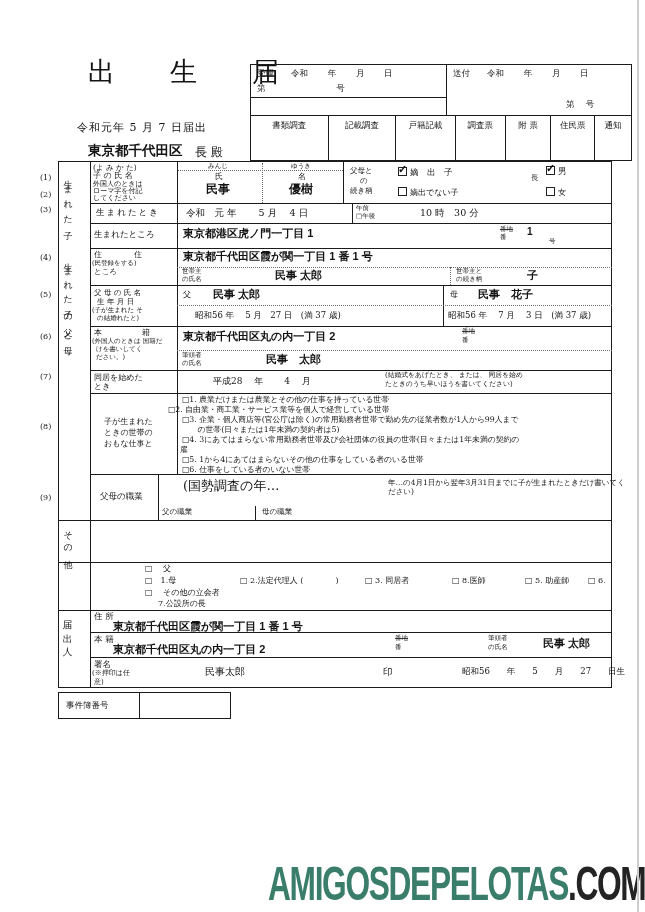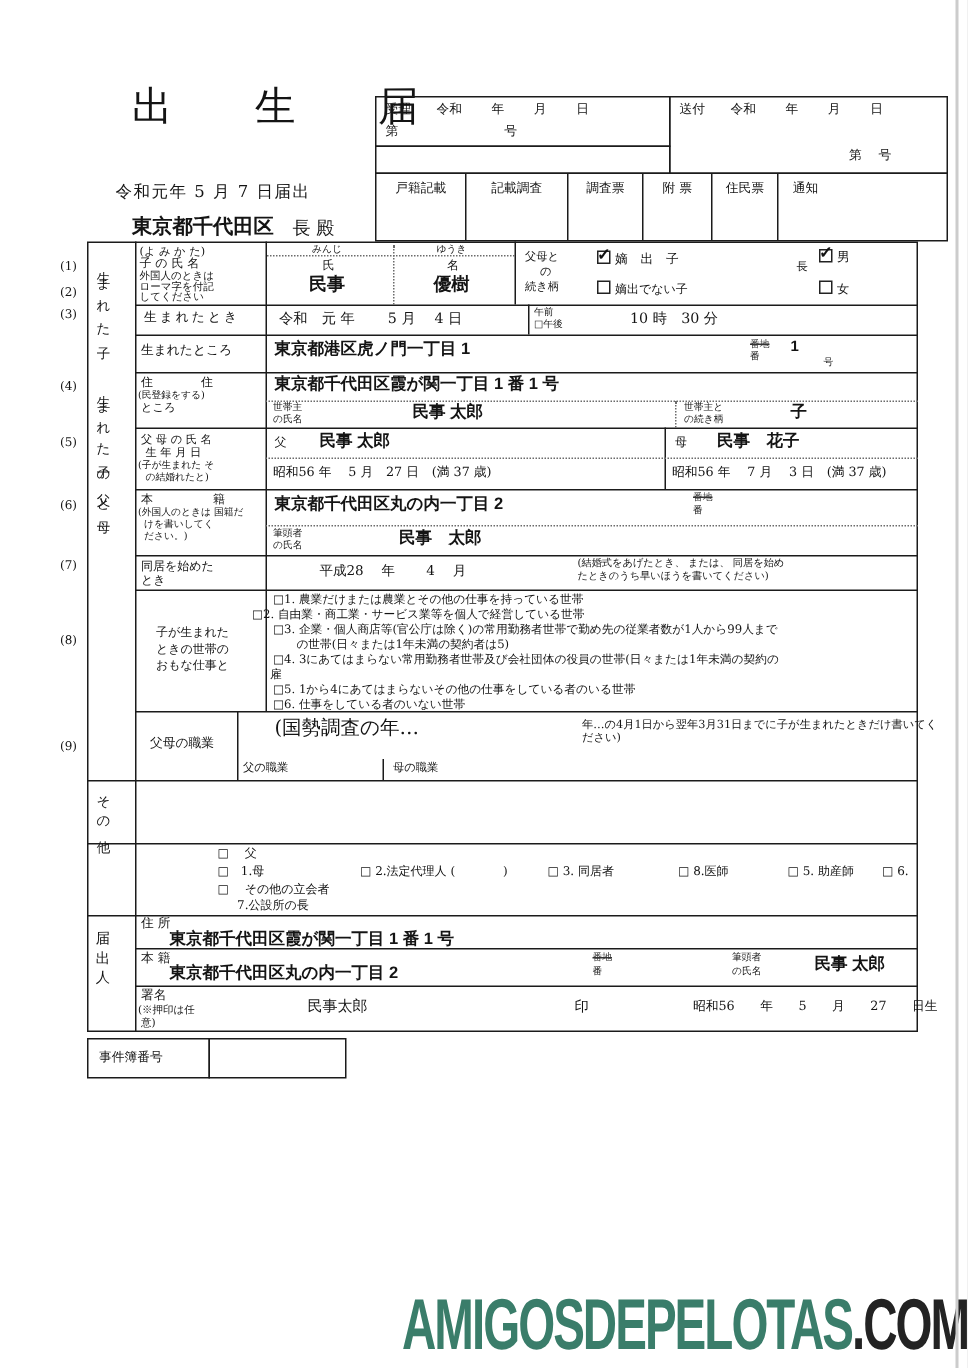--- a/index.html
+++ b/index.html
@@ -37,22 +37,23 @@
   <div class="t" style="left:195px;top:146px;font-size:12px">長 殿</div>
 
   <div class="bx" style="left:250px;top:64px;width:197px;height:34px"></div>
   <div class="bx" style="left:250px;top:97px;width:197px;height:19px"></div>
   <div class="bx" style="left:446px;top:64px;width:186px;height:52px"></div>
   <div class="t" style="left:257px;top:69px;font-size:8.5px">受理　　令和　　 年　　 月　　 日</div>
   <div class="t" style="left:257px;top:84px;font-size:8.5px">第　　　　　　　　 号</div>
   <div class="t" style="left:453px;top:69px;font-size:8.5px">送付　　令和　　 年　　 月　　 日</div>
   <div class="t" style="left:566px;top:100px;font-size:8.5px">第　 号</div>
   <div class="stampcells">
+    <div style="width:78px">書類調査</div>
+    <div style="width:68px">記載調査</div>
     <div style="width:60px">戸籍記載</div>
-    <div style="width:68px">記載調査</div>
     <div style="width:50px">調査票</div>
     <div style="width:46px">附 票</div>
     <div style="width:44px">住民票</div>
     <div style="width:36px">通知</div>
   </div>
 
   <div class="t" style="left:40px;top:174px;font-size:8px">(1)</div>
   <div class="t" style="left:40px;top:191px;font-size:8px">(2)</div>
   <div class="t" style="left:40px;top:206px;font-size:8px">(3)</div>
   <div class="t" style="left:40px;top:254px;font-size:8px">(4)</div>
@@ -144,21 +145,21 @@
   <div class="t" style="left:456px;top:268px;font-size:6.5px">世帯主と</div>
   <div class="t" style="left:456px;top:276px;font-size:6.5px">の続き柄</div>
   <div class="t bold" style="left:527px;top:270px;font-size:11px">子</div>
 
   <div class="t" style="left:94px;top:289px;font-size:7.5px">父 母 の 氏 名</div>
   <div class="t" style="left:97px;top:298px;font-size:7.5px">生 年 月 日</div>
   <div class="t" style="left:92px;top:307px;font-size:6.5px">(子が生まれた そ</div>
   <div class="t" style="left:97px;top:315px;font-size:6.5px">の結婚れたと)</div>
   <div class="t" style="left:183px;top:291px;font-size:8px">父</div>
   <div class="t bold" style="left:213px;top:289px;font-size:11px">民事 太郎</div>
-  <div class="t" style="left:182px;top:311px;font-size:8.5px">昭和56 年　 5 月　27 日　(満 37 歳)</div>
+  <div class="t" style="left:195px;top:311px;font-size:8.5px">昭和56 年　 5 月　27 日　(満 37 歳)</div>
   <div class="t" style="left:450px;top:291px;font-size:8px">母</div>
   <div class="t bold" style="left:478px;top:289px;font-size:11px">民事　花子</div>
   <div class="t" style="left:448px;top:311px;font-size:8.5px">昭和56 年　 7 月　 3 日　(満 37 歳)</div>
 
   <div class="t" style="left:94px;top:329px;font-size:8px">本　　　　　籍</div>
   <div class="t" style="left:92px;top:338px;font-size:6.5px">(外国人のときは 国籍だ</div>
   <div class="t" style="left:96px;top:346px;font-size:6.5px">けを書いしてく</div>
   <div class="t" style="left:96px;top:354px;font-size:6.5px">ださい。)</div>
   <div class="t bold" style="left:183px;top:331px;font-size:11px">東京都千代田区丸の内一丁目 2</div>
   <div class="t st" style="left:462px;top:328px;font-size:6.5px">番地</div>

